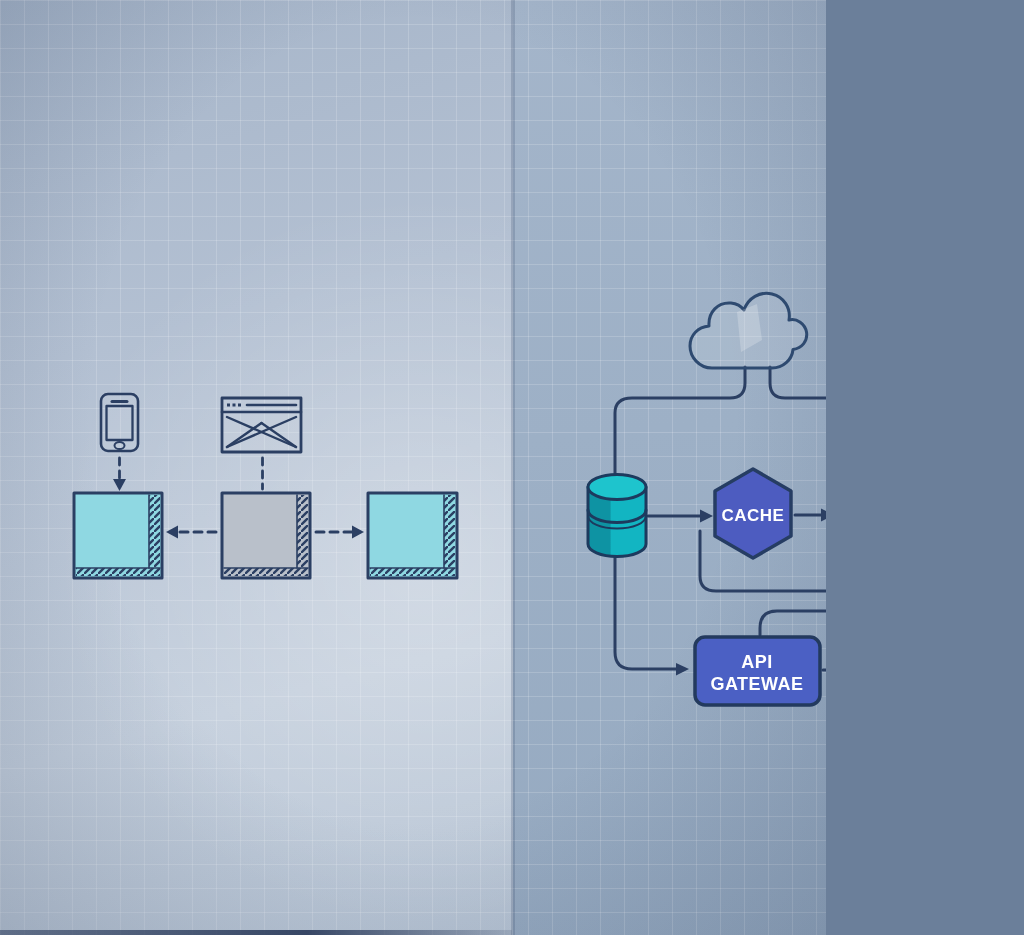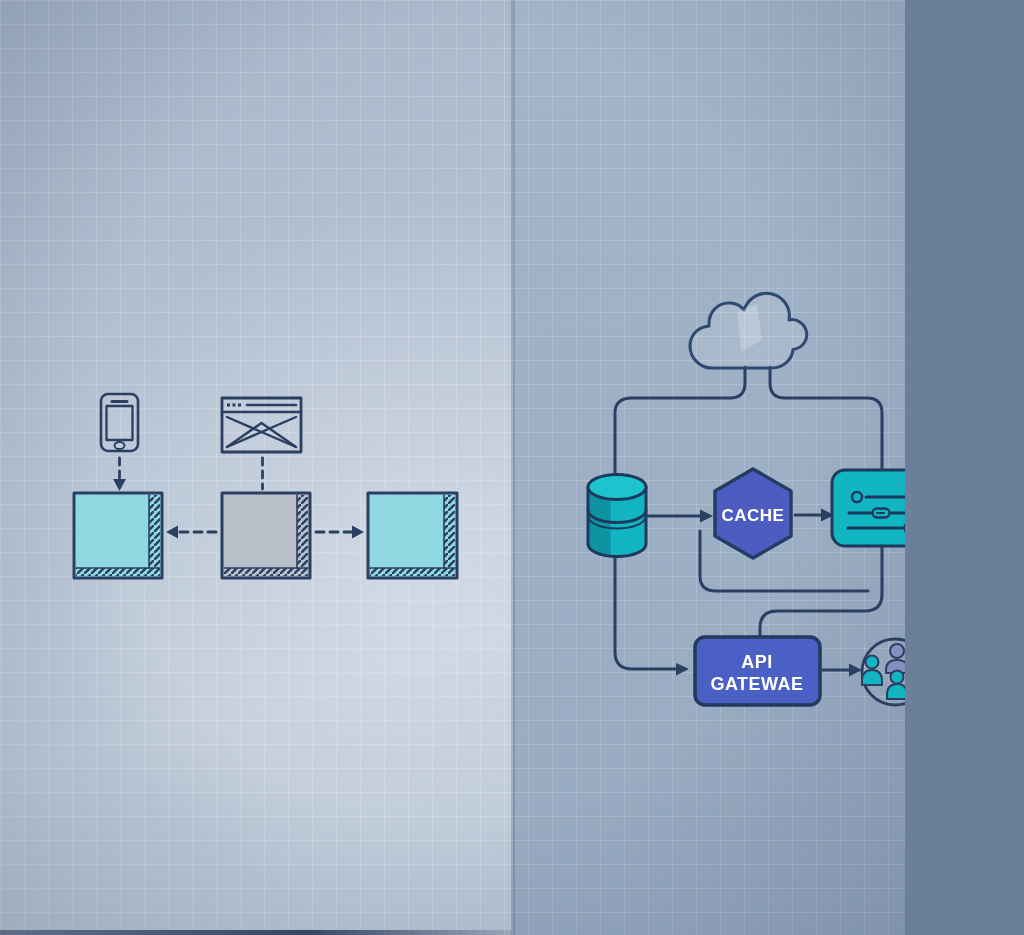--- a/index.html
+++ b/index.html
@@ -1,17 +1,17 @@
 <!DOCTYPE html>
 <html><head>
 <meta charset="utf-8">
 <style>
   html,body { margin:0; padding:0; background:#6b7f9a; }
   .stage {
-    position:relative; width:905px; height:935px; overflow:hidden;
+    position:relative; width:826px; height:935px; overflow:hidden;
     font-family:"Liberation Sans", sans-serif;
   }
   .bg-left {
     position:absolute; left:0; top:0; width:513px; height:935px;
     background:linear-gradient(165deg,#a6b5c9 0%,#b3c0d2 35%,#c3cedc 72%,#b7c4d4 100%);
   }
   .bg-left::after {
     content:""; position:absolute; inset:0;
     background:radial-gradient(circle at 82% 60%, rgba(255,255,255,0.28), transparent 52%);
   }

